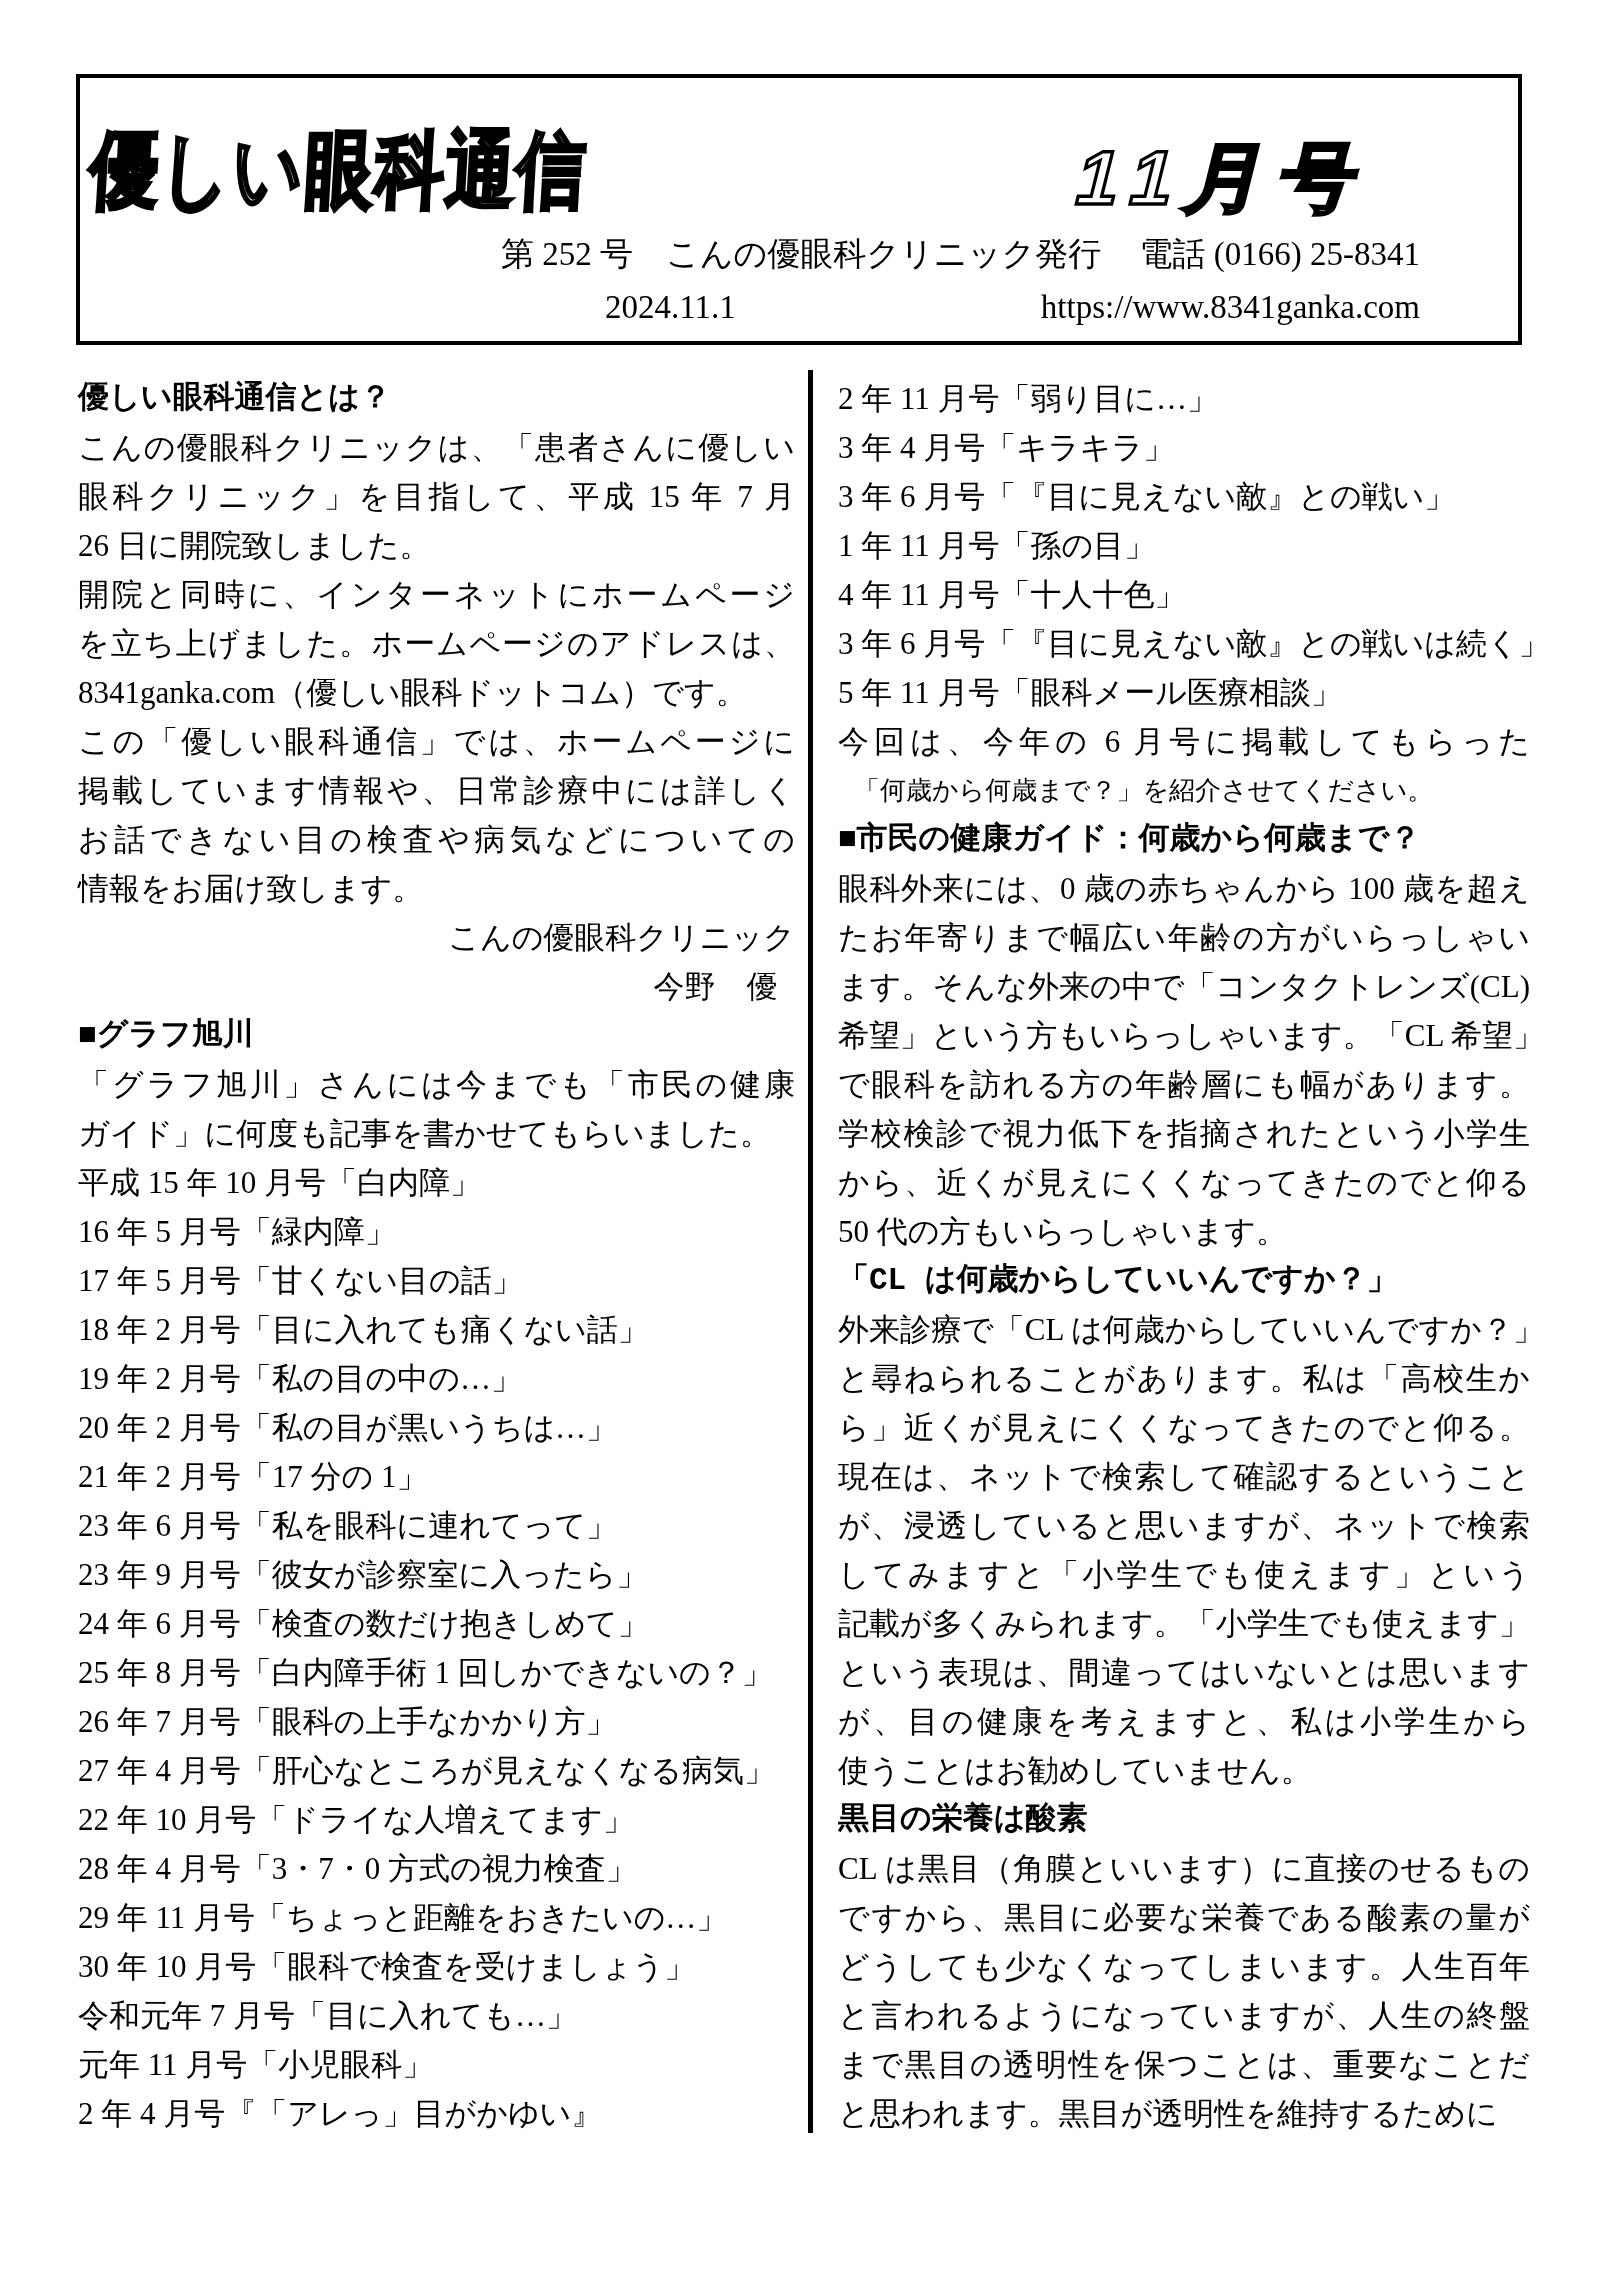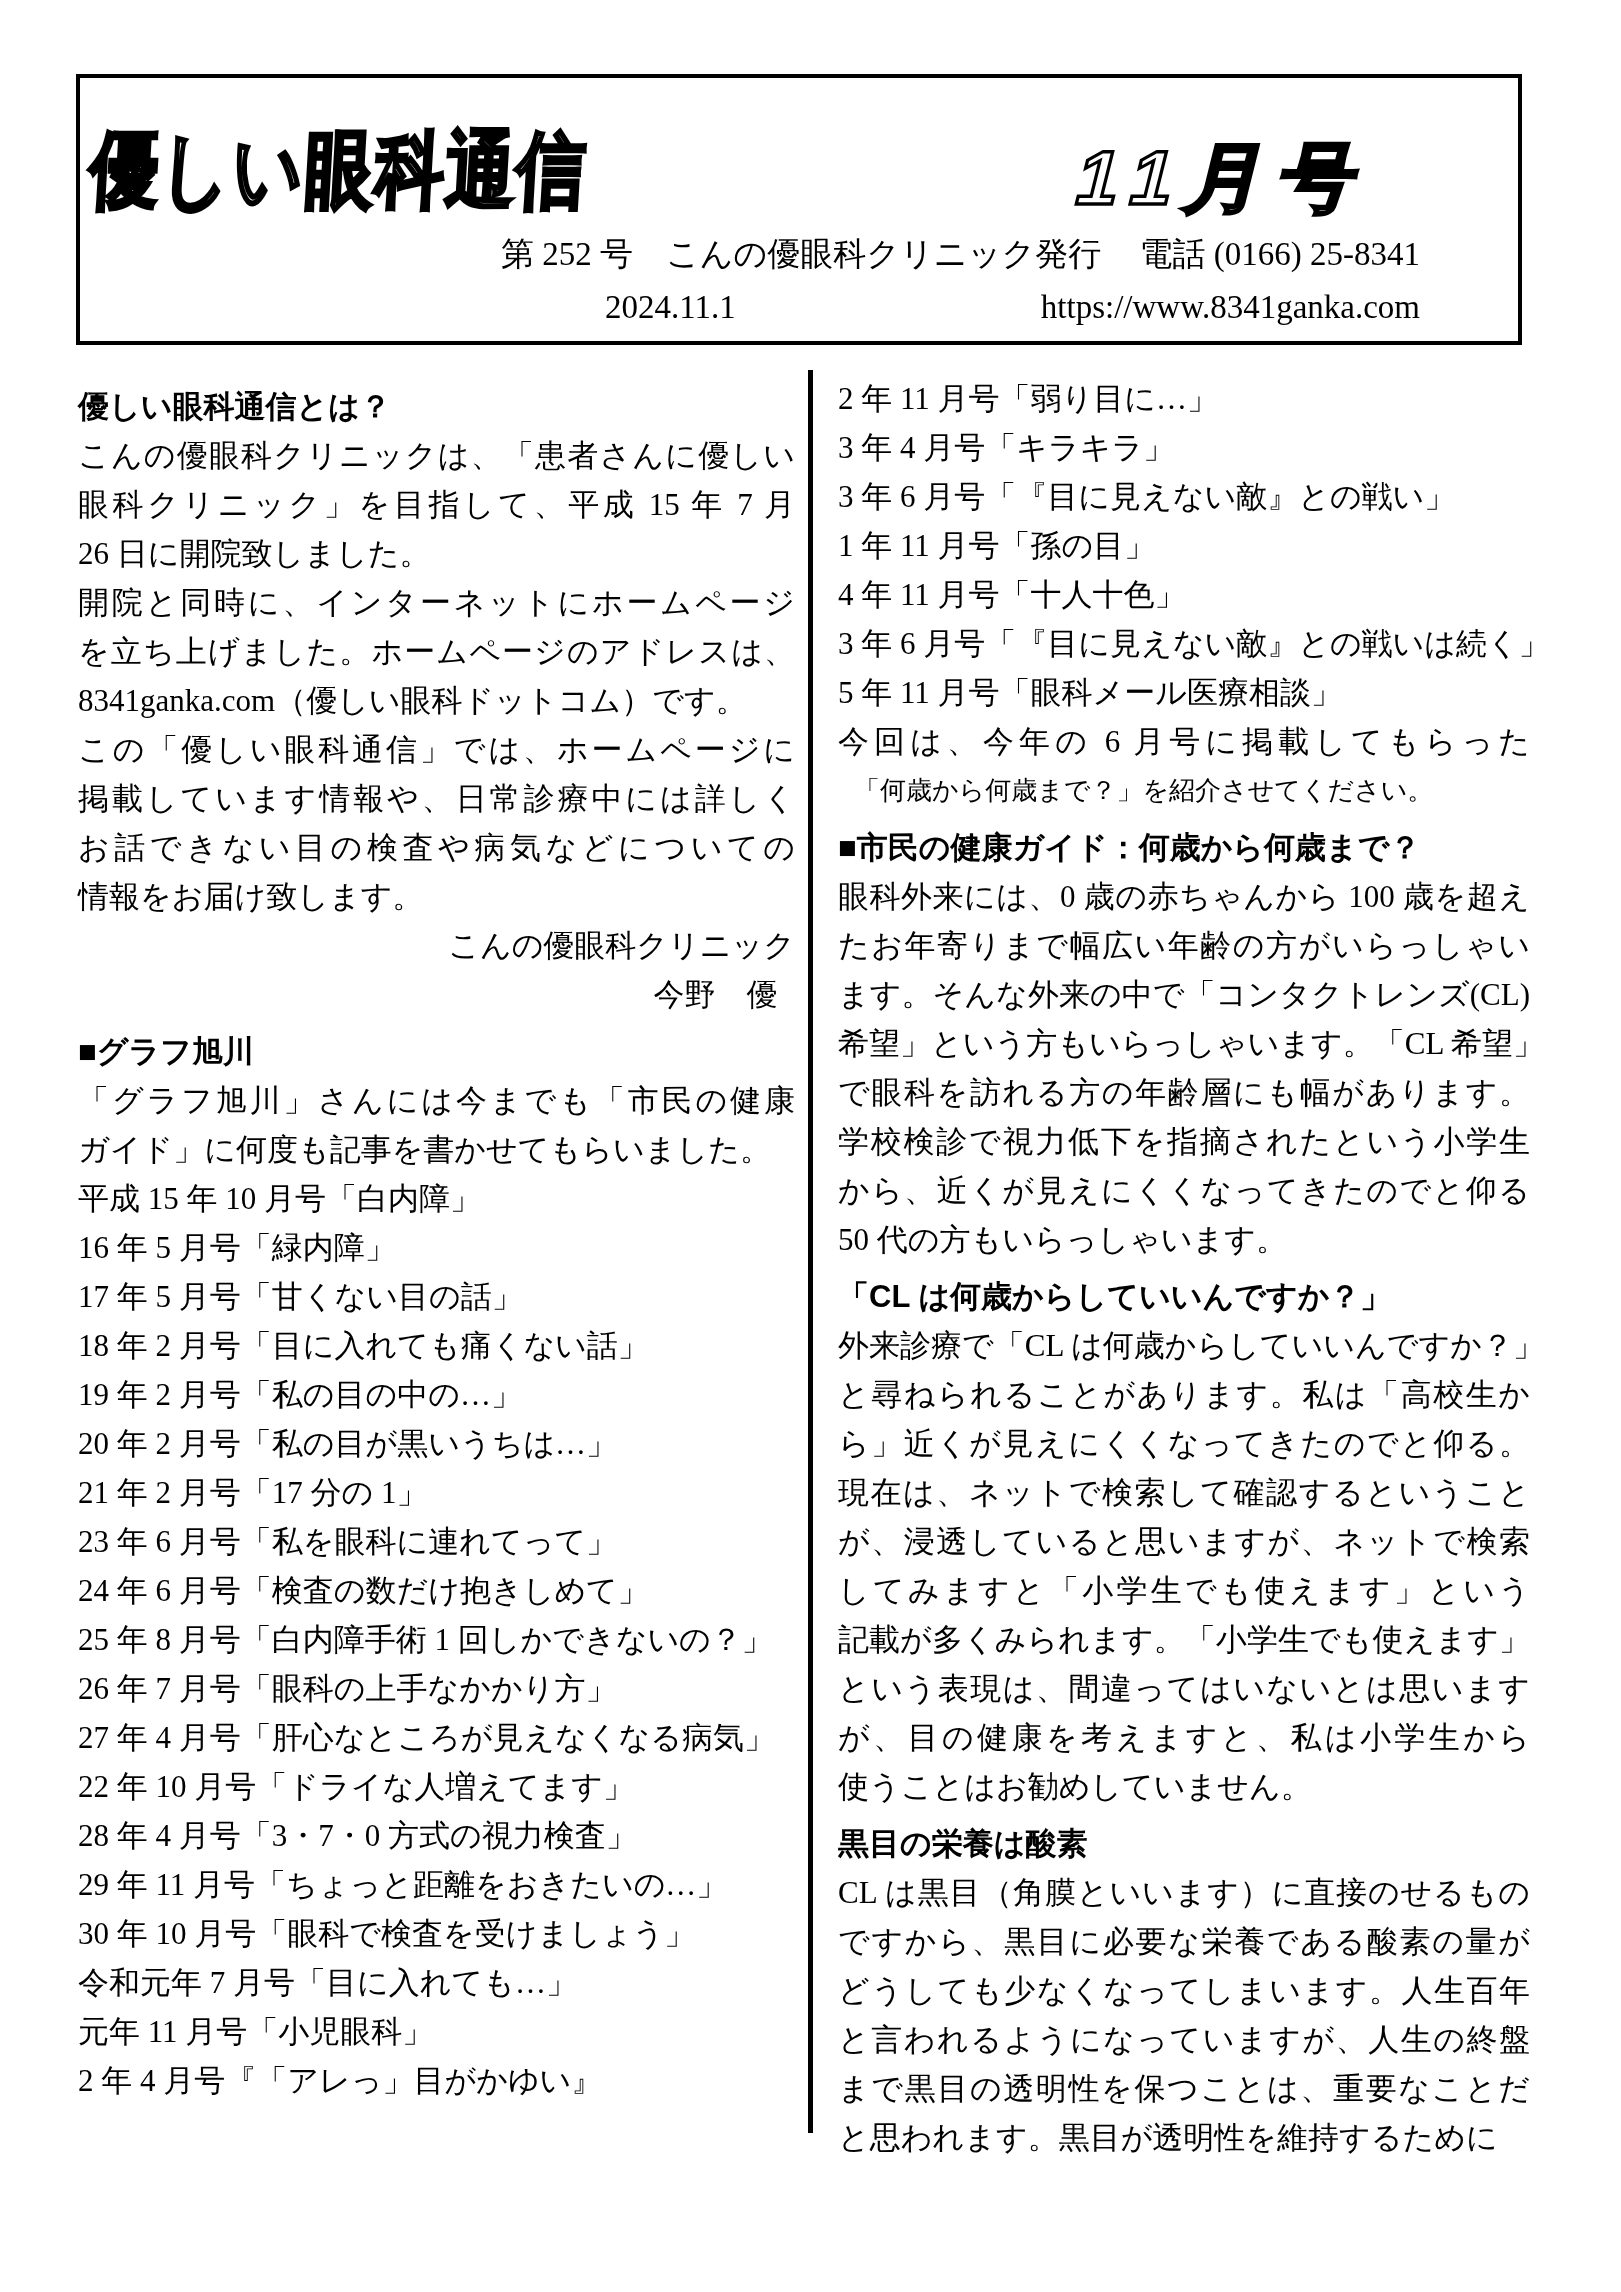--- a/index.html
+++ b/index.html
@@ -79,23 +79,22 @@
   .h, .sig {
     height: 49px;
     line-height: 49px;
     white-space: nowrap;
   }
   .para > div { text-align: justify; text-align-last: justify; }
   .para > div:last-child { text-align-last: left; }
   .jall > div, .jall-line { text-align: justify; text-align-last: justify; }
   .list > div { text-align: left; }
   .h {
-    font-family: Liberation Sans, sans-serif;
+    font-family: Liberation Mono, monospace;
     font-weight: bold;
-    margin-top: 8px;
   }
   .sig { text-align: right; }
   .sig2 { padding-right: 17.6px; }
   .small { font-size: 26px; margin-left: 16px; }
 </style>
 </head>
 <body>
 
 <div class="page">
 
@@ -141,20 +140,21 @@
       </div>
     <div class="list">
         <div>平成 15 年 10 月号「白内障」</div>
         <div>16 年 5 月号「緑内障」</div>
         <div>17 年 5 月号「甘くない目の話」</div>
         <div>18 年 2 月号「目に入れても痛くない話」</div>
         <div>19 年 2 月号「私の目の中の…」</div>
         <div>20 年 2 月号「私の目が黒いうちは…」</div>
         <div>21 年 2 月号「17 分の 1」</div>
         <div>23 年 6 月号「私を眼科に連れてって」</div>
+        <div>23 年 9 月号「彼女が診察室に入ったら」</div>
         <div>24 年 6 月号「検査の数だけ抱きしめて」</div>
         <div>25 年 8 月号「白内障手術 1 回しかできないの？」</div>
         <div>26 年 7 月号「眼科の上手なかかり方」</div>
         <div>27 年 4 月号「肝心なところが見えなくなる病気」</div>
         <div>22 年 10 月号「ドライな人増えてます」</div>
         <div>28 年 4 月号「3・7・0 方式の視力検査」</div>
         <div>29 年 11 月号「ちょっと距離をおきたいの…」</div>
         <div>30 年 10 月号「眼科で検査を受けましょう」</div>
         <div>令和元年 7 月号「目に入れても…」</div>
         <div>元年 11 月号「小児眼科」</div>

